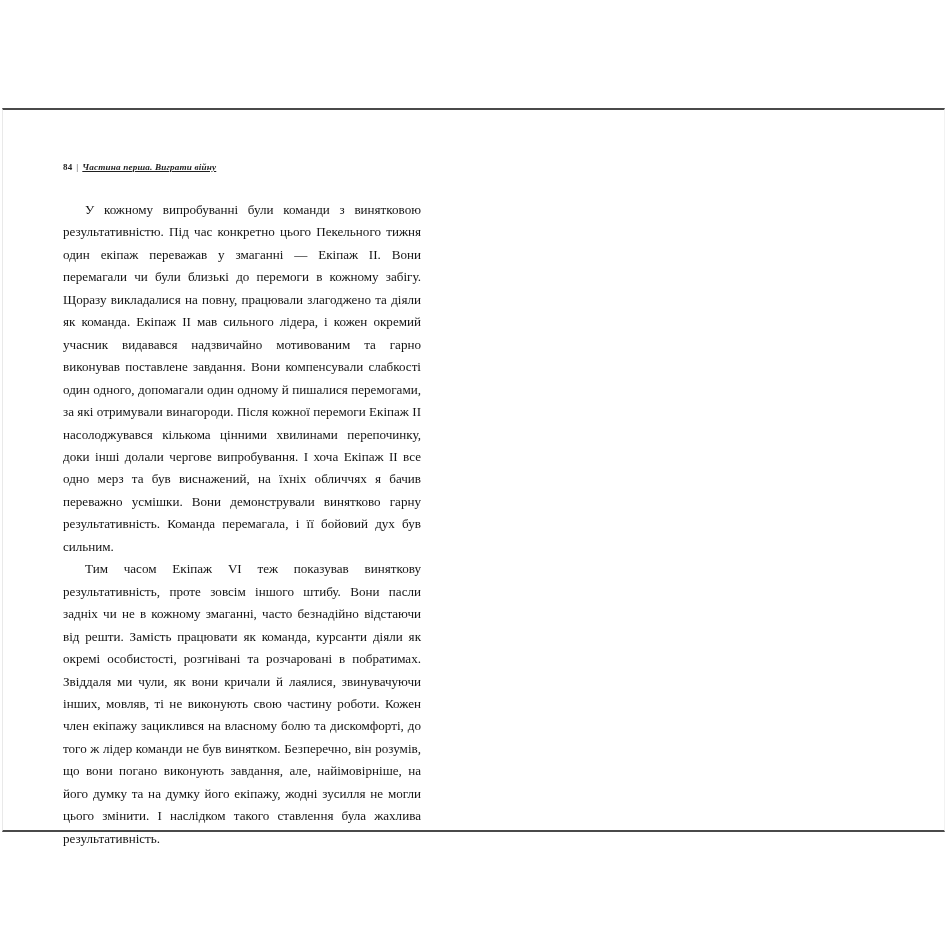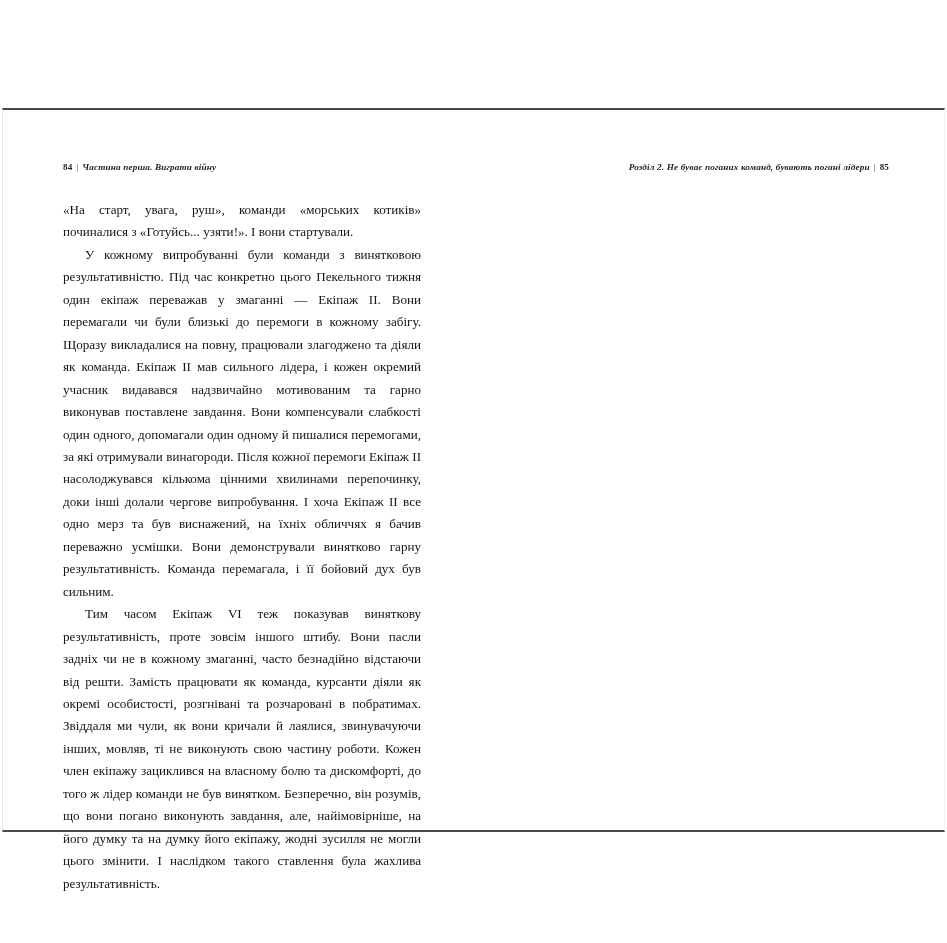--- a/index.html
+++ b/index.html
@@ -61,20 +61,21 @@
   }
   .running-head .folio {
     font-style: normal;
     font-weight: 600;
     font-size: 9px;
     text-align: right;
   }
   .running-head .title {
     font-style: italic;
     font-weight: 600;
+    text-decoration: underline;
   }
   .running-head .sep {
     font-style: normal;
     padding: 0 4px;
     color: #454545;
   }
   .rh-left  { left: 60px; }
   .rh-right { right: 55px; text-align: right; }
 
   .textblock {
@@ -109,29 +110,21 @@
 <div class="scan">
   <div class="spread">
 
     <div class="page page-left">
 
       <div class="running-head rh-left">
         <span class="folio">84</span><span class="sep">|</span><span class="title">Частина перша. Виграти війну</span>
       </div>
 
       <div class="textblock tb-left">
-        <p>«На старт, увага, руш», команди «морських котиків» починалися з «Готуйсь... узяти!». І вони стартували.</p>
         <p class="indent">У кожному випробуванні були команди з винятковою результативністю. Під час конкретно цього Пекельного тижня один екіпаж переважав у змаганні — Екіпаж II. Вони перемагали чи були близькі до перемоги в кожному забігу. Щоразу викладалися на повну, працювали злагоджено та діяли як команда. Екіпаж II мав сильного лідера, і кожен окремий учасник видавався надзвичайно мотивованим та гарно виконував поставлене завдання. Вони компенсували слабкості один одного, допомагали один одному й пишалися перемогами, за які отримували винагороди. Після кожної перемоги Екіпаж II насолоджувався кількома цінними хвилинами перепочинку, доки інші долали чергове випробування. І хоча Екіпаж II все одно мерз та був виснажений, на їхніх обличчях я бачив переважно усмішки. Вони демонстрували винятково гарну результативність. Команда перемагала, і її бойовий дух був сильним.</p>
         <p class="indent">Тим часом Екіпаж VI теж показував виняткову результативність, проте зовсім іншого штибу. Вони пасли задніх чи не в кожному змаганні, часто безнадійно відстаючи від решти. Замість працювати як команда, курсанти діяли як окремі особистості, розгнівані та розчаровані в побратимах. Звіддаля ми чули, як вони кричали й лаялися, звинувачуючи інших, мовляв, ті не виконують свою частину роботи. Кожен член екіпажу зациклився на власному болю та дискомфорті, до того ж лідер команди не був винятком. Безперечно, він розумів, що вони погано виконують завдання, але, найімовірніше, на його думку та на думку його екіпажу, жодні зусилля не могли цього змінити. І наслідком такого ставлення була жахлива результативність.</p>
       </div>
 
     </div>
 
-    <div class="page page-right">
-
-      <div class="running-head rh-right">
-        <span class="title">Розділ 2. Не буває поганих команд, бувають погані лідери</span><span class="sep">|</span><span class="folio">85</span>
-      </div>
-
-    </div>
 
   </div>
 </div>
 
 </body></html>

